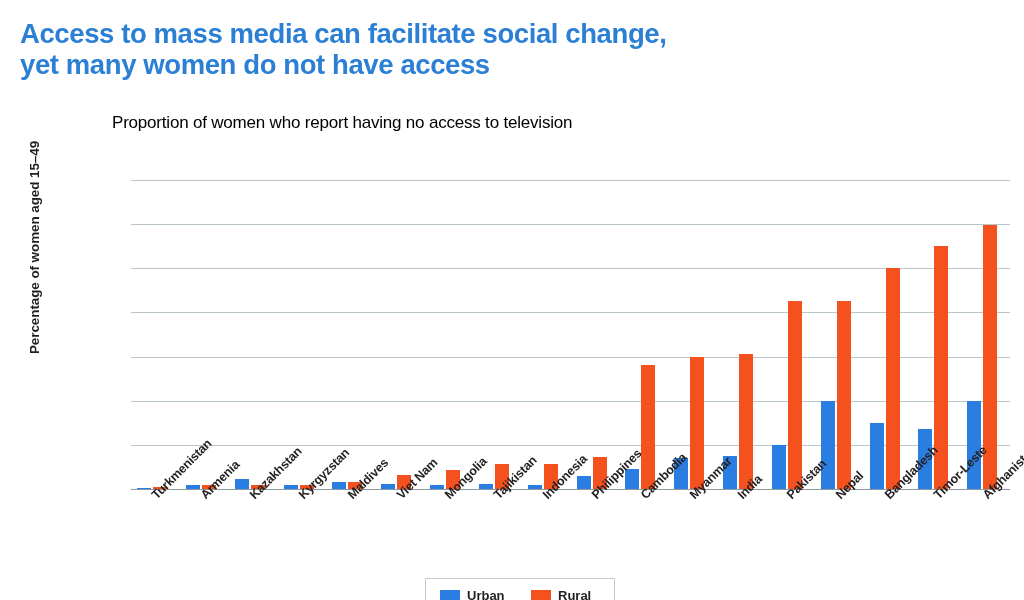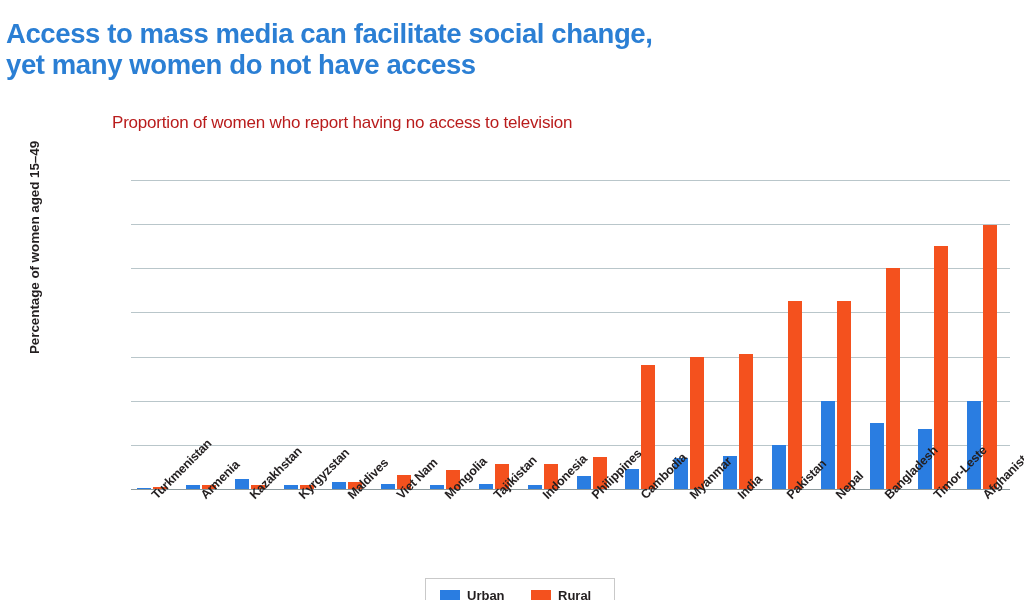--- a/index.html
+++ b/index.html
@@ -17,37 +17,37 @@
   }
 
   
   #headings {
     position: absolute;
     left: 0; top: 0;
     width: 1024px;
   }
   #chart-title {
     position: absolute;
-    left: 6px;
+    left: 20px;
     top: 18px;
     width: 720px;
     font-size: 27.5px;
     line-height: 31px;
     font-weight: bold;
     color: #2b7fd4;
     letter-spacing: -0.4px;
     white-space: pre-line;
   }
   #chart-subtitle {
     position: absolute;
     left: 112px;
     top: 113px;
     font-size: 17px;
     font-weight: normal;
-    color: #b91c1c;
+    color: #000000;
     letter-spacing: -0.2px;
     white-space: nowrap;
   }
 
   
   #plot-wrap {
     position: absolute;
     left: 0;
     top: 0;
     width: 1024px;

